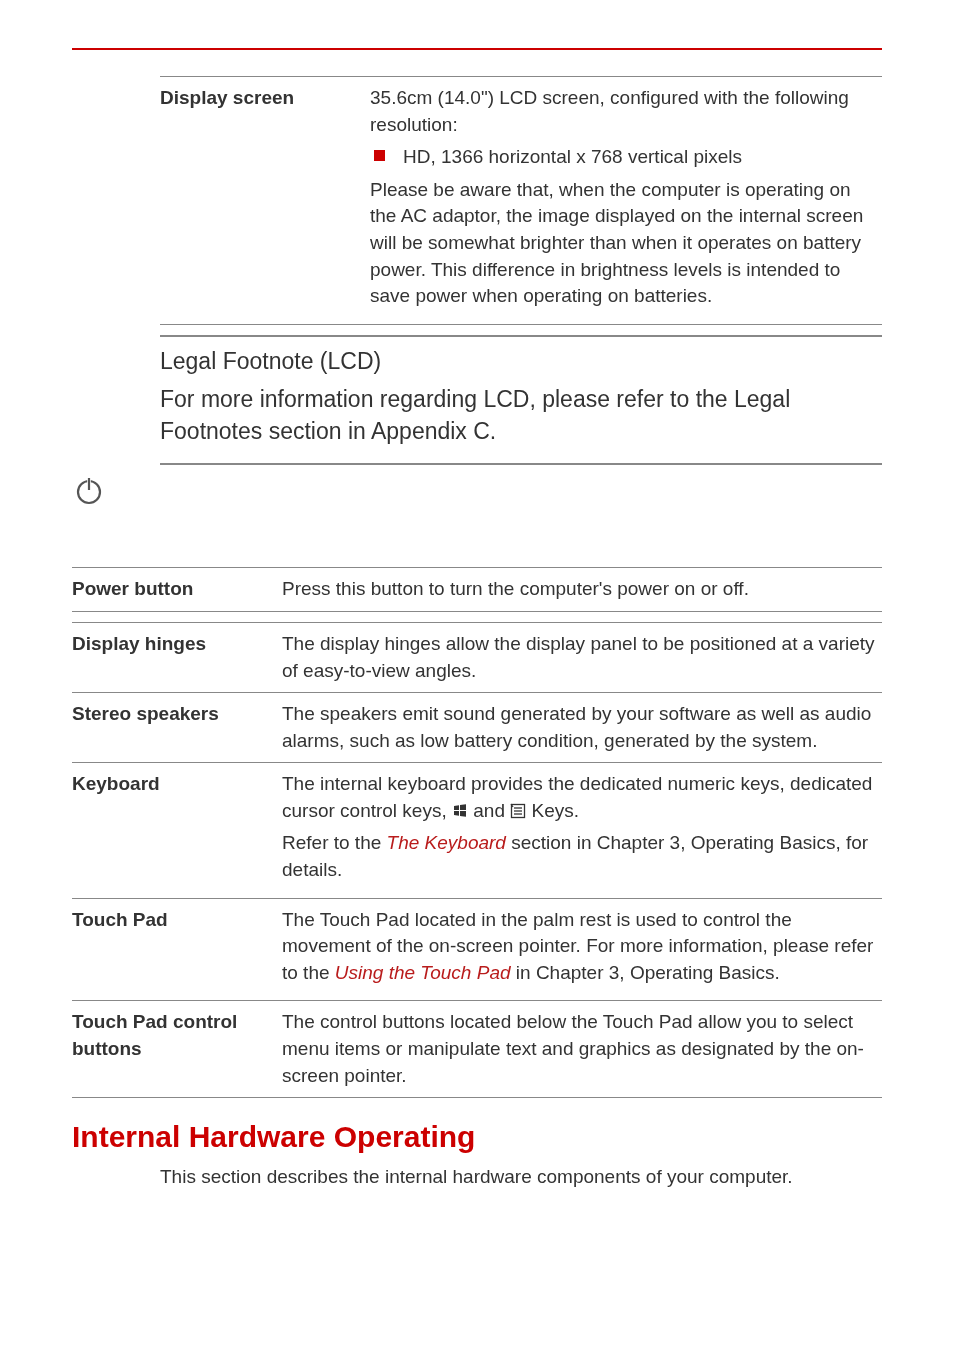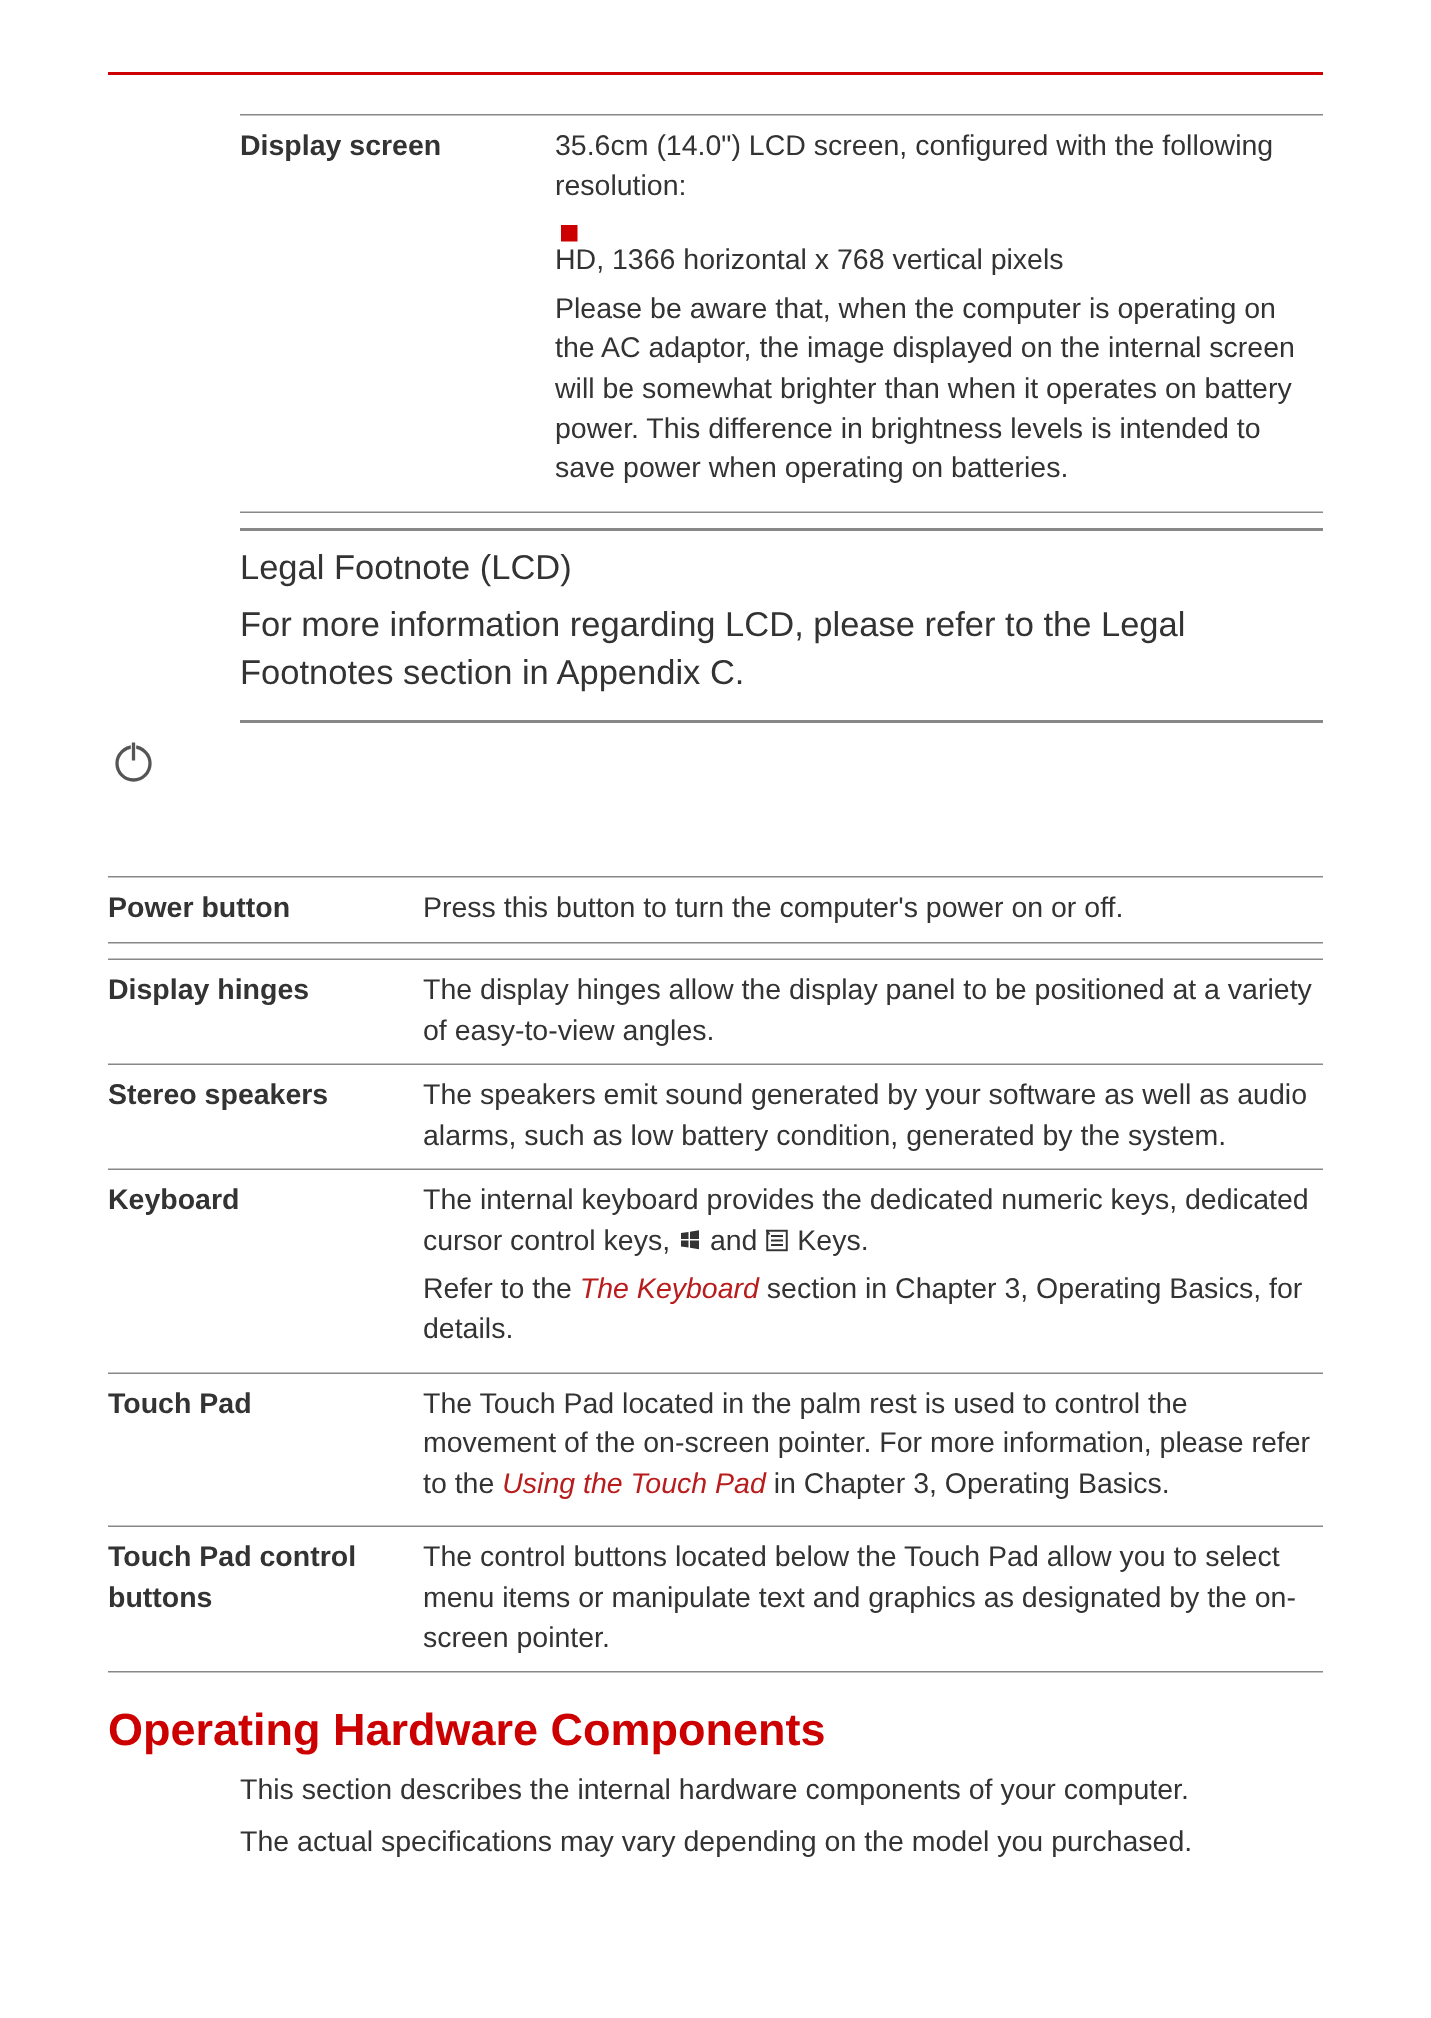--- a/index.html
+++ b/index.html
@@ -5,21 +5,21 @@
   * { box-sizing: border-box; margin: 0; padding: 0; }
   html, body { width: 954px; height: 1345px; background: #fff; font-family: Arial, Helvetica, sans-serif; color: #333; }
   .page { width: 954px; height: 1345px; padding: 48px 72px 40px 72px; position: relative; }
   .toprule { border-top: 2px solid #c00; margin-bottom: 26px; }
   .content { margin-left: 88px; }
   .row { display: flex; border-top: 1px solid #888; padding: 8px 0 8px 0; }
   .row.noborder { border-top: none; }
   .term { width: 210px; flex: 0 0 210px; font-weight: bold; font-size: 19px; line-height: 1.4; padding-right: 10px; }
   .desc { flex: 1; font-size: 19px; line-height: 1.4; }
   .desc p { margin-bottom: 6px; }
-  .bullet { display: flex; align-items: flex-start; margin: 4px 0 6px 0; flex-direction: column; }
+  .bullet { display: flex; align-items: flex-start; margin: 4px 0 6px 0; }
   .bullet .sq { width: 11px; height: 11px; background: #c00; margin-top: 6px; margin-right: 18px; margin-left: 4px; flex: 0 0 11px; }
   .bullet .bt { flex: 1; }
   .thickrule { border-top: 2px solid #888; }
   .thinrule { border-top: 1px solid #888; }
   .notegroup { margin-top: 0; }
   .noteblock { padding: 8px 0 10px 0; font-size: 23px; line-height: 1.4; }
   .noteblock p { margin-bottom: 6px; }
   .iconcol { width: 88px; flex: 0 0 88px; display: flex; justify-content: flex-start; padding-top: 8px; }
   .withicon { display: flex; margin-left: -88px; }
   .withicon .tablepart { flex: 1; }
@@ -128,20 +128,19 @@
       <div class="row">
         <div class="term">Touch Pad control buttons</div>
         <div class="desc">The control buttons located below the Touch Pad allow you to select menu items or manipulate text and graphics as designated by the on-screen pointer.</div>
       </div>
 
       <div class="thinrule"></div>
 
     </div>
   </div>
 
-  <h2 class="sectiontitle">Operating Hardware Components</h2>
+  <h2 class="sectiontitle">Internal Hardware Operating</h2>
   <div class="sectionbody">
     <p>This section describes the internal hardware components of your computer.</p>
-    <p>The actual specifications may vary depending on the model you purchased.</p>
   </div>
 
 
 </div>
 
 </body></html>

